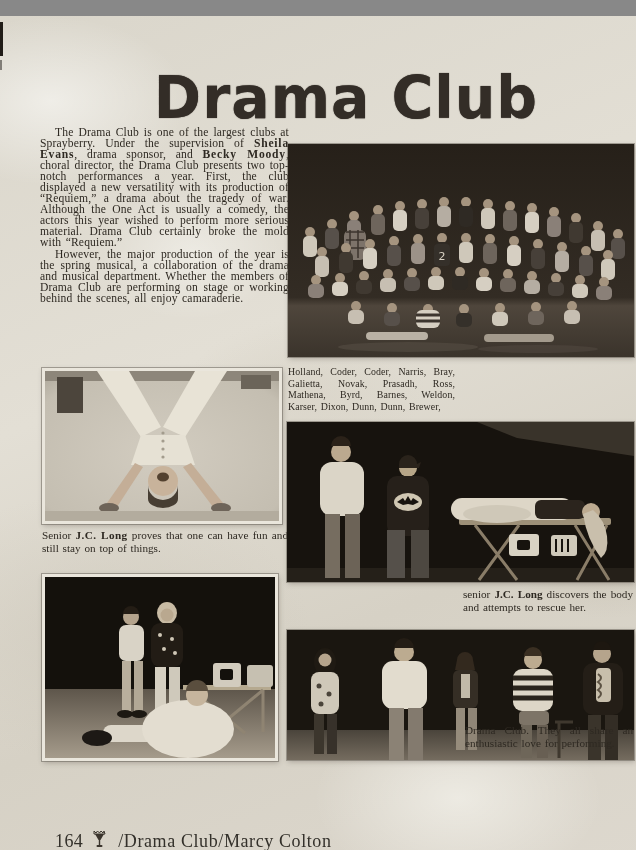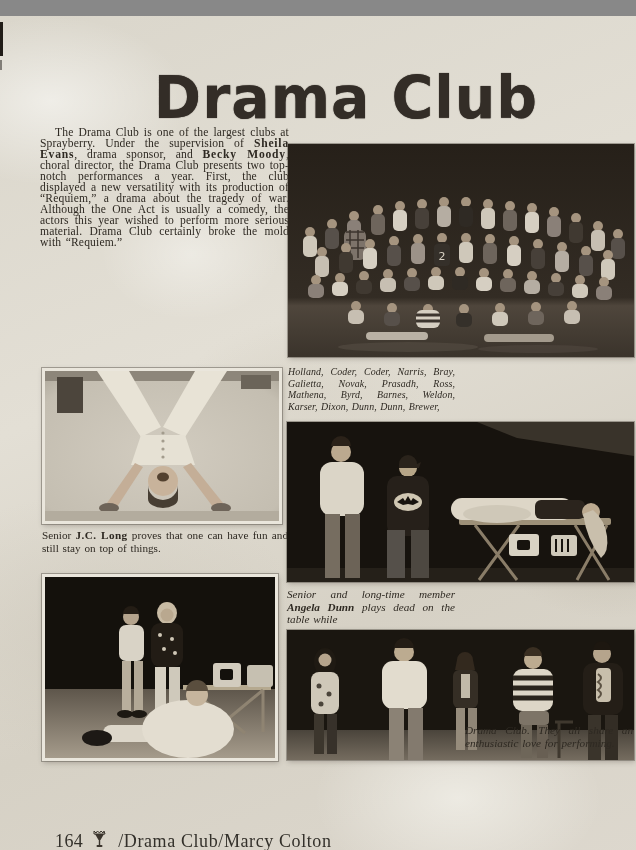--- a/index.html
+++ b/index.html
@@ -34,40 +34,41 @@
   }
   #intro p{margin:0;text-indent:15px;}
   #intro b{letter-spacing:.8px;}
   
   .photo{position:absolute;box-shadow:0 0 0 1px rgba(110,104,94,.55),1px 2px 5px rgba(70,64,55,.3);}
   .photo svg{display:block;}
   .bordered{border:3px solid #eae6dc;}
   
   .cap{position:absolute;font-size:11.2px;line-height:12.6px;color:#2e2922;text-align:justify;word-spacing:1px;}
   .cap b{letter-spacing:.4px;}
-  .cap-col{position:absolute;font-size:11.2px;line-height:12.6px;color:#2e2922;text-align:justify;word-spacing:1px;font-style:italic;}
+  .cap-col{position:absolute;font-size:11.2px;line-height:12.6px;color:#2e2922;text-align:justify;word-spacing:1px;}
   .names{font-size:9.9px;line-height:11.6px;letter-spacing:.1px;}
   
   #footer{position:absolute;left:55px;top:812px;font-size:18px;color:#33302a;letter-spacing:.4px;display:flex;align-items:baseline;}
   #footer .num{margin-right:10px;}
   #footer .gob{position:relative;top:2px;margin-right:12px;}
   #footer .credit{letter-spacing:.6px;}
 </style>
 </head>
 <body>
 
 <div id="page">
 
   <div class="artifact" style="left:0;top:6px;width:3px;height:34px;"></div>
   <div class="artifact" style="left:0;top:44px;width:2px;height:10px;opacity:.5;"></div>
 
   <div id="title">Drama Club</div>
 
   <div id="intro">
     <p><span>The Drama Club is one of the largest clubs at Sprayberry. Under the supervision of </span><b>Sheila Evans</b><span>, drama sponsor, and </span><b>Becky Moody</b><span>, choral director, the Drama Club presents two top-notch performances a year. First, the club displayed a new versatility with its production of “Requiem,” a drama about the tragedy of war. Although the One Act is usually a comedy, the actors this year wished to perform more serious material. Drama Club certainly broke the mold with “Requiem.”</span></p>
+    <p>However, the major production of the year is the spring musical, a collaboration of the drama and musical department. Whether the members of Drama Club are performing on stage or working behind the scenes, all enjoy camaraderie.</p>
   </div>
 
   <div class="photo" style="left:288px;top:128px;width:346px;height:213px;">
     <svg width="346" height="213" viewBox="0 0 346 213">
       <defs>
         <linearGradient id="gbg" x1="0" y1="0" x2="0" y2="1">
           <stop offset="0" stop-color="#262019"></stop>
             <stop offset="0.72" stop-color="#332c24"></stop>
           <stop offset="0.76" stop-color="#4f463c"></stop>
             <stop offset="1" stop-color="#3a332b"></stop>
@@ -226,22 +227,22 @@
 
       <rect x="164" y="76" width="122" height="22" rx="11" fill="#ddd6c7"></rect>
       <rect x="248" y="78" width="50" height="19" rx="6" fill="#2b241d"></rect>
       <circle cx="304" cy="90" r="9" fill="#bca brown"></circle>
       <circle cx="304" cy="90" r="9" fill="#bcaa90"></circle>
       <path d="M296 92 q4 26 18 44 q8 -6 6 -22 q-2 -16 -14 -26 z" fill="#c9bfac"></path>
       <ellipse cx="210" cy="92" rx="34" ry="9" fill="#cfc8b8"></ellipse>
     </svg>
   </div>
 
-  <div class="cap-col" style="left:287px;top:572px;width:168px;">
-    <span>Senior and long-time member </span><b>Angela Dunn</b><span> plays dead on the table while</span>
+  <div class="cap-col" style="left:463px;top:572px;width:170px;">
+    <span>senior </span><b>J.C. Long</b><span> discovers the body and attempts to rescue her.</span>
   </div>
 
   <div class="photo bordered" style="left:42px;top:558px;width:230px;height:181px;">
     <svg width="230" height="181" viewBox="0 0 230 181">
       <defs>
         <linearGradient id="mfloor" x1="0" y1="0" x2="0" y2="1">
           <stop offset="0" stop-color="#5e564b"></stop>
             <stop offset="1" stop-color="#a59b8b"></stop>
         </linearGradient>
       </defs>

